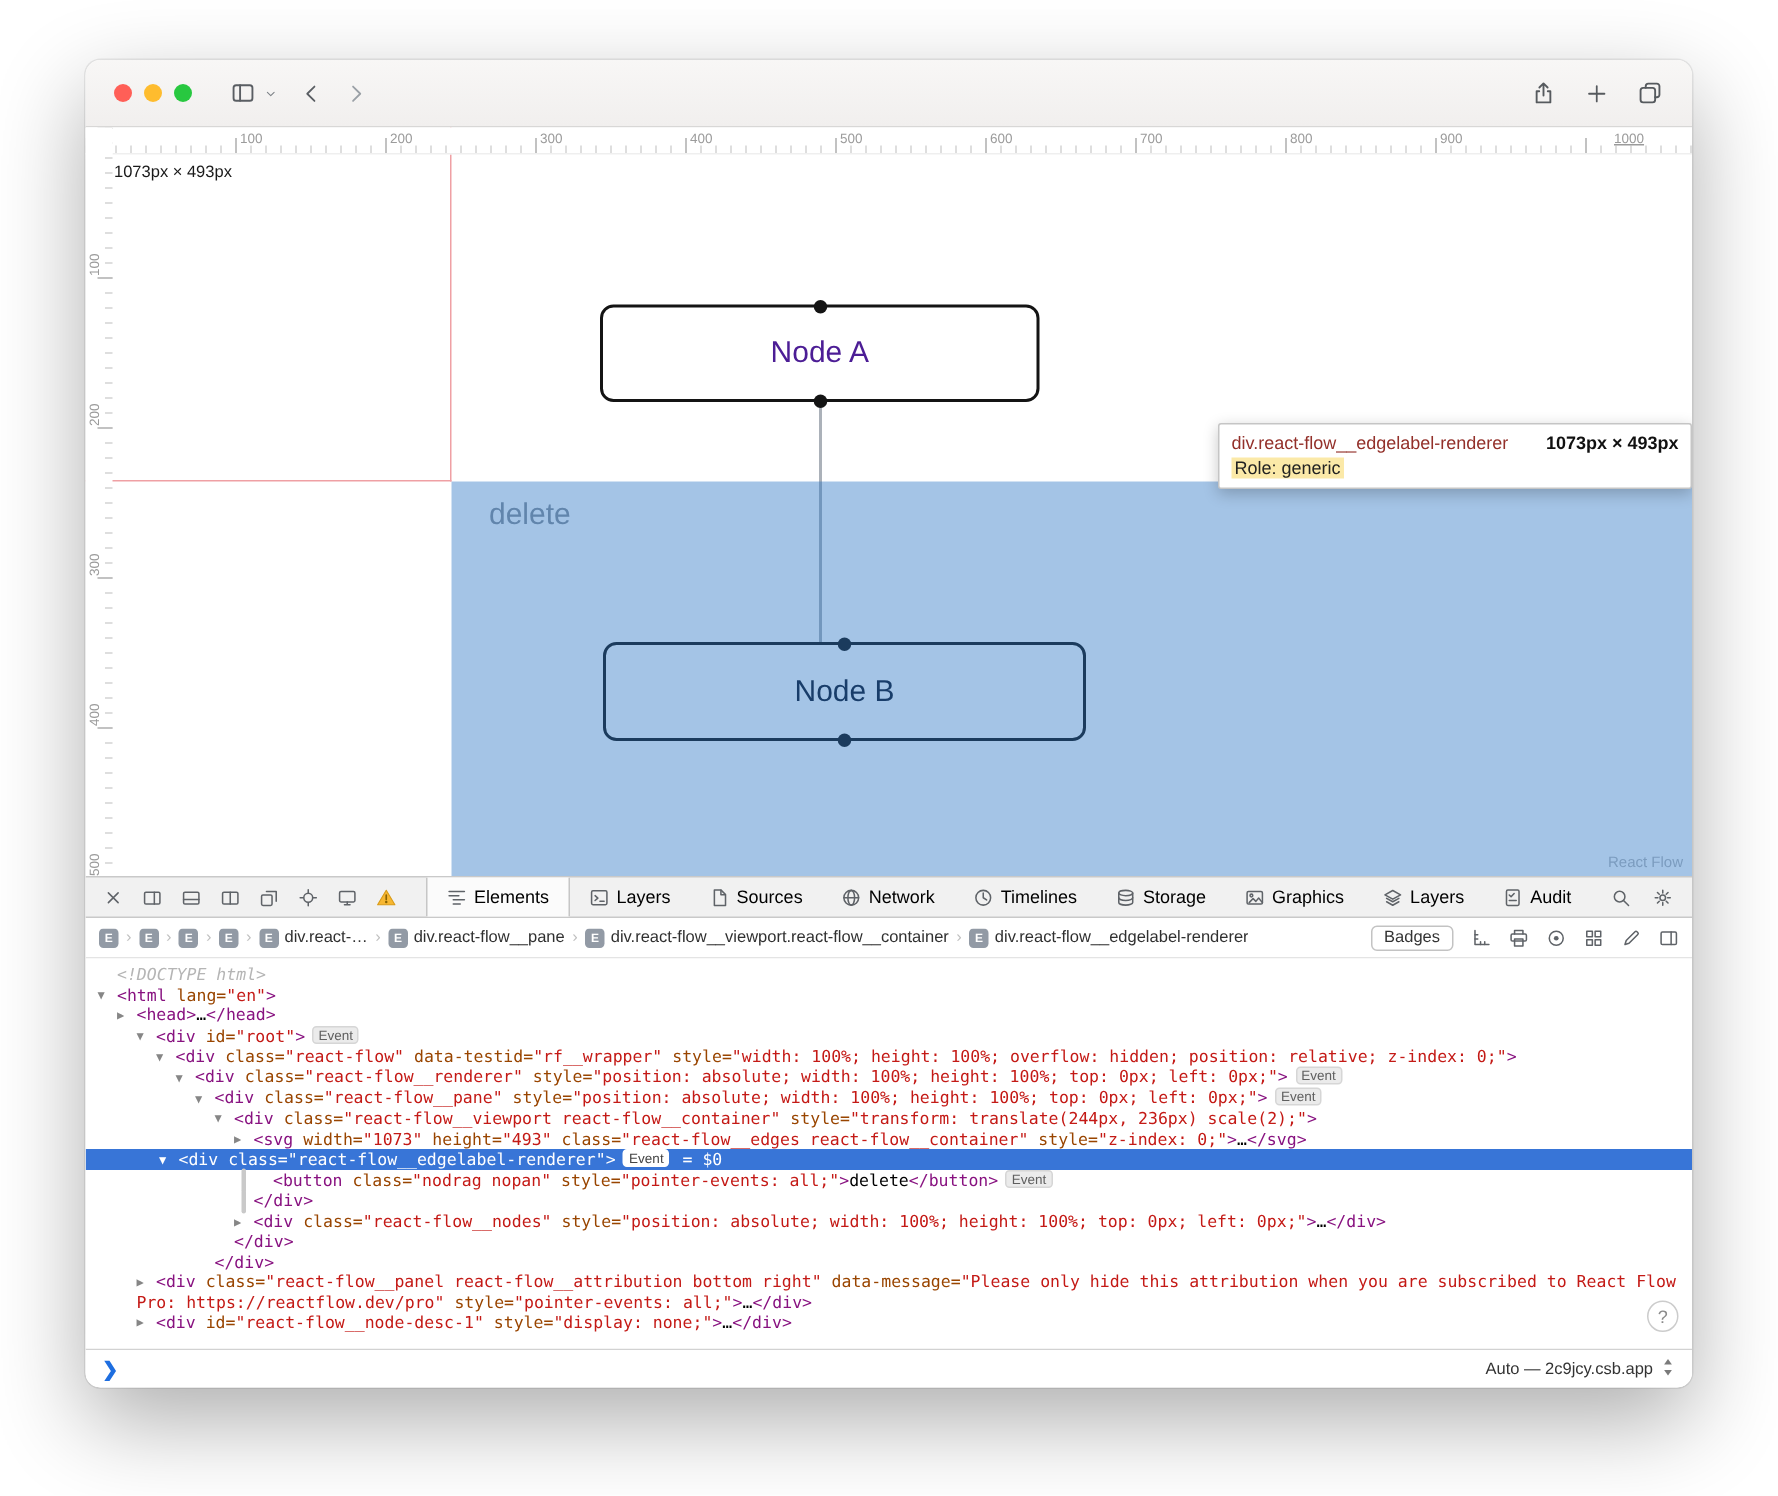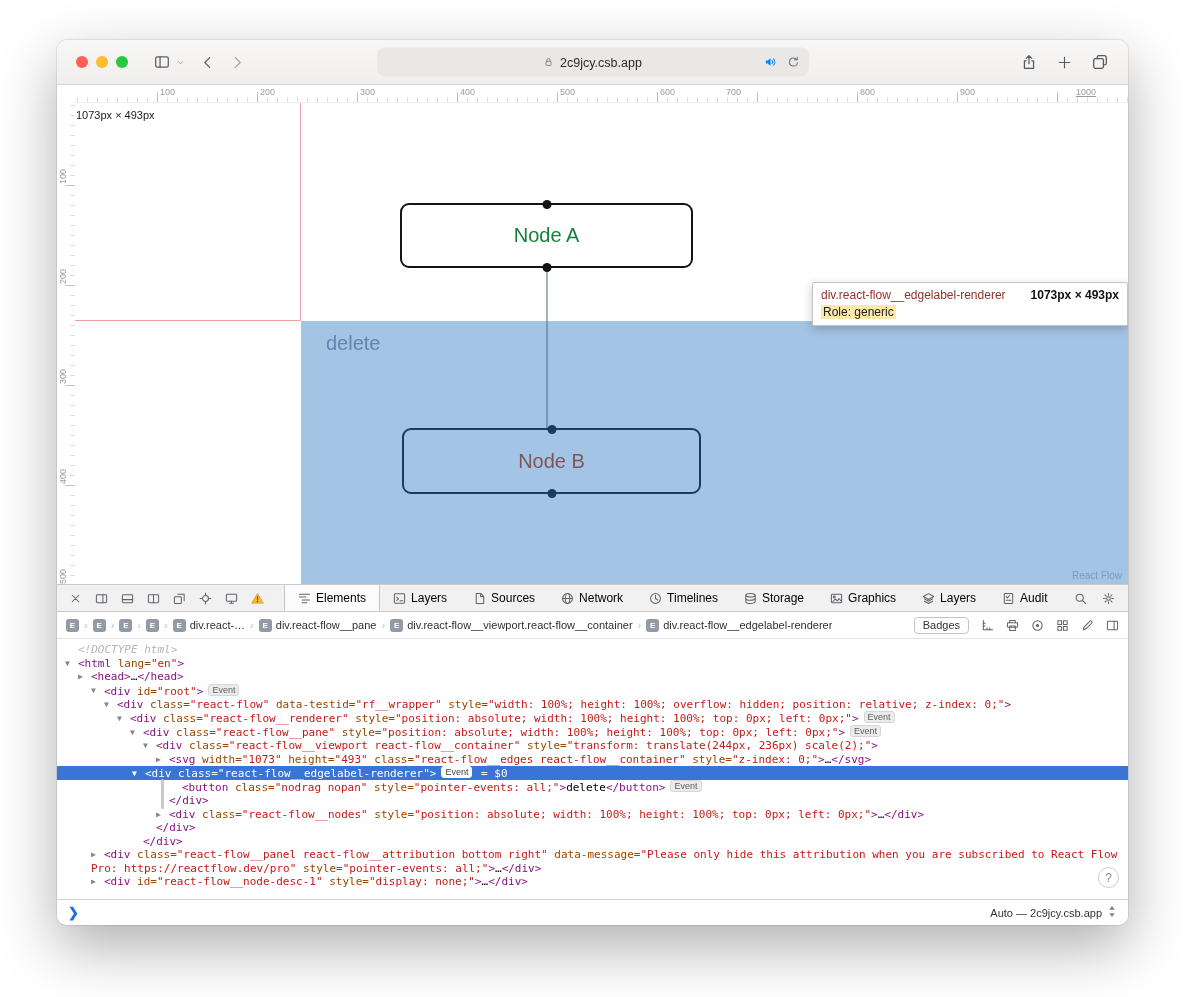--- a/index.html
+++ b/index.html
@@ -42,23 +42,23 @@
       repeating-linear-gradient(to bottom,#dedede 0 1px,transparent 1px 10px);
     background-size:10px 100%,5px 100%; background-position:100% 0,100% 0; background-repeat:no-repeat; }
   .ruler-corner { position:absolute; left:0; top:0; width:18px; height:18px; background:#fff; z-index:4; }
   .rt-num { position:absolute; top:2px; font-size:9px; color:#9b9b9b; }
   .rl-num { position:absolute; left:1px; font-size:9px; color:#9b9b9b; writing-mode:vertical-rl; transform:rotate(180deg); }
   .dims { position:absolute; left:19px; top:24px; font-size:11px; color:#1a1a1a; z-index:3; }
   .guide-v { position:absolute; left:243px; top:0; width:1px; height:236px; background:#efa0a4; z-index:2; }
   .guide-h { position:absolute; left:0; top:235px; width:244px; height:1px; background:#efa0a4; z-index:2; }
   .edge { position:absolute; left:489px; top:184px; width:2px; height:160px; background:#abb1b9; }
   .node { position:absolute; display:flex; align-items:center; justify-content:center;
-    background:#fff; border:2px solid #141414; border-radius:9px; font-size:20px; color:#15803d; z-index:1; }
+    background:#fff; border:2px solid #141414; border-radius:9px; font-size:20px; color:#4c1d95; z-index:1; }
   .node-a { left:343px; top:118px; width:293px; height:65px; }
-  .node-b { left:345px; top:343px; width:299px; height:66px; color:#c2410c; }
+  .node-b { left:345px; top:343px; width:322px; height:66px; color:#0f172a; }
   .handle { position:absolute; left:50%; transform:translateX(-50%); width:9px; height:9px; border-radius:50%; background:#141414; }
   .ht { top:-5.5px; } .hb { bottom:-5.5px; }
   .delete-btn { position:absolute; left:256px; top:245px; background:#fff; border-radius:5px;
     padding:2px 13px 4px; font-size:20px; color:#8c939c; z-index:1; }
   .attribution { position:absolute; right:6px; bottom:3px; font-size:10px; color:#b9babc; z-index:1; }
   .overlay { position:absolute; left:244px; top:236px; right:0; bottom:0; background:rgba(38,114,195,.42); z-index:4; }
   .tooltip { position:absolute; left:755px; top:197px; width:316px; background:#fff; border:1px solid #c5c5c5;
     box-shadow:0 3px 10px rgba(0,0,0,.22); padding:5px 8px 6px; z-index:8; font-size:12px; border-radius:2px; }
   .tt1 { display:flex; justify-content:space-between; gap:10px; white-space:nowrap; }
   .tt-sel { color:#93302a; } .tt-size { color:#111; font-weight:700; }
@@ -138,43 +138,20 @@
             <svg viewBox="0 0 14 14" width="15" height="15" fill="none" stroke="currentColor" stroke-width="1.1" stroke-linecap="round" stroke-linejoin="round">
               <path d="M9 2.5L4.5 7 9 11.5"></path>
             </svg>
           </span>
         <span class="ticon dim">
             <svg viewBox="0 0 14 14" width="15" height="15" fill="none" stroke="currentColor" stroke-width="1.1" stroke-linecap="round" stroke-linejoin="round">
               <path d="M5 2.5L9.5 7 5 11.5"></path>
             </svg>
           </span>
       </div>
-      <div class="urlbar">
-        <span class="lock">
-            <svg viewBox="0 0 14 14" width="11" height="11" fill="none" stroke="currentColor" stroke-width="1.1" stroke-linecap="round" stroke-linejoin="round">
-              <rect x="3.8" y="6.2" width="6.4" height="5.2" rx="1"></rect>
-              <path d="M5 6.2V4.6a2 2 0 014 0v1.6"></path>
-            </svg>
-          </span>
-        <span class="urltext">2c9jcy.csb.app</span>
-        <span class="url-right">
-          <span class="audio">
-              <svg viewBox="0 0 14 14" width="13" height="13" fill="none" stroke="currentColor" stroke-width="1.1" stroke-linecap="round" stroke-linejoin="round">
-                <path d="M2 5.3v3.4h2.2L7 11.2V2.8L4.2 5.3z" fill="currentColor" stroke="none"></path>
-                <path d="M8.6 5.2a2.6 2.6 0 010 3.6M10.3 3.6a5 5 0 010 6.8"></path>
-              </svg>
-            </span>
-          <span class="ticon">
-              <svg viewBox="0 0 14 14" width="13" height="13" fill="none" stroke="currentColor" stroke-width="1.1" stroke-linecap="round" stroke-linejoin="round">
-                <path d="M11.3 7.8A4.4 4.4 0 116.9 2.6c1.6 0 3 .8 3.8 2"></path>
-                <path d="M11 1.6v3H8"></path>
-              </svg>
-            </span>
-        </span>
-      </div>
       <div class="tright">
         <span class="ticon">
             <svg viewBox="0 0 14 14" width="16" height="16" fill="none" stroke="currentColor" stroke-width="1.1" stroke-linecap="round" stroke-linejoin="round">
               <path d="M4.5 6H3v6.5h8V6H9.5"></path>
               <path d="M7 1.5v7M4.6 3.8L7 1.4l2.4 2.4"></path>
             </svg>
           </span>
         <span class="ticon">
             <svg viewBox="0 0 14 14" width="15" height="15" fill="none" stroke="currentColor" stroke-width="1.1" stroke-linecap="round" stroke-linejoin="round">
               <path d="M7 2.2v9.6M2.2 7h9.6"></path>
@@ -190,21 +167,21 @@
     </div>
 
     <div class="viewport">
       <div class="ruler-top">
           <span class="rt-num" style="left: 103px;">100</span>
           <span class="rt-num" style="left: 203px;">200</span>
           <span class="rt-num" style="left: 303px;">300</span>
           <span class="rt-num" style="left: 403px;">400</span>
           <span class="rt-num" style="left: 503px;">500</span>
           <span class="rt-num" style="left: 603px;">600</span>
-          <span class="rt-num" style="left: 669px;">700</span>
+          <span class="rt-num" style="left: 703px;">700</span>
           <span class="rt-num" style="left: 803px;">800</span>
           <span class="rt-num" style="left: 903px;">900</span>
           <span class="rt-num" style="left: 1019px; text-decoration: underline;">1000</span>
         </div>
       <div class="ruler-left">
           <span class="rl-num" style="top: 84px;">100</span>
           <span class="rl-num" style="top: 184px;">200</span>
           <span class="rl-num" style="top: 284px;">300</span>
           <span class="rl-num" style="top: 384px;">400</span>
           <span class="rl-num" style="top: 484px;">500</span>
@@ -475,21 +452,21 @@
         <div class="help-btn">?</div>
       <div class="dom-line" style="padding-left: 8px;"><span class="arrow"></span><span class="s-g">&lt;!DOCTYPE html&gt;</span></div>
           <div class="dom-line" style="padding-left: 8px;"><span class="arrow">▼</span><span class="s-t">&lt;html</span><span class="s-a"> lang=</span><span class="s-v">"en"</span><span class="s-t">&gt;</span></div>
           <div class="dom-line" style="padding-left: 21px;"><span class="arrow">▶</span><span class="s-t">&lt;head&gt;</span><span class="s-x">…</span><span class="s-t">&lt;/head&gt;</span></div>
           <div class="dom-line" style="padding-left: 34px;"><span class="arrow">▼</span><span class="s-t">&lt;div</span><span class="s-a"> id=</span><span class="s-v">"root"</span><span class="s-t">&gt;</span><span class="ev-badge">Event</span></div>
           <div class="dom-line" style="padding-left: 47px;"><span class="arrow">▼</span><span class="s-t">&lt;div</span><span class="s-a"> class=</span><span class="s-v">"react-flow"</span><span class="s-a"> data-testid=</span><span class="s-v">"rf__wrapper"</span><span class="s-a"> style=</span><span class="s-v">"width: 100%; height: 100%; overflow: hidden; position: relative; z-index: 0;"</span><span class="s-t">&gt;</span></div>
           <div class="dom-line" style="padding-left: 60px;"><span class="arrow">▼</span><span class="s-t">&lt;div</span><span class="s-a"> class=</span><span class="s-v">"react-flow__renderer"</span><span class="s-a"> style=</span><span class="s-v">"position: absolute; width: 100%; height: 100%; top: 0px; left: 0px;"</span><span class="s-t">&gt;</span><span class="ev-badge">Event</span></div>
           <div class="dom-line" style="padding-left: 73px;"><span class="arrow">▼</span><span class="s-t">&lt;div</span><span class="s-a"> class=</span><span class="s-v">"react-flow__pane"</span><span class="s-a"> style=</span><span class="s-v">"position: absolute; width: 100%; height: 100%; top: 0px; left: 0px;"</span><span class="s-t">&gt;</span><span class="ev-badge">Event</span></div>
           <div class="dom-line" style="padding-left: 86px;"><span class="arrow">▼</span><span class="s-t">&lt;div</span><span class="s-a"> class=</span><span class="s-v">"react-flow__viewport react-flow__container"</span><span class="s-a"> style=</span><span class="s-v">"transform: translate(244px, 236px) scale(2);"</span><span class="s-t">&gt;</span></div>
           <div class="dom-line" style="padding-left: 99px;"><span class="arrow">▶</span><span class="s-t">&lt;svg</span><span class="s-a"> width=</span><span class="s-v">"1073"</span><span class="s-a"> height=</span><span class="s-v">"493"</span><span class="s-a"> class=</span><span class="s-v">"react-flow__edges react-flow__container"</span><span class="s-a"> style=</span><span class="s-v">"z-index: 0;"</span><span class="s-t">&gt;</span><span class="s-x">…</span><span class="s-t">&lt;/svg&gt;</span></div>
-          <div class="dom-line sel" style="padding-left: 75px;"><span class="arrow">▼</span><span class="s-t">&lt;div</span><span class="s-a"> class=</span><span class="s-v">"react-flow__edgelabel-renderer"</span><span class="s-t">&gt;</span><span class="ev-badge">Event</span><span class="s-e"> = $0</span></div>
+          <div class="dom-line sel" style="padding-left: 49px;"><span class="arrow">▼</span><span class="s-t">&lt;div</span><span class="s-a"> class=</span><span class="s-v">"react-flow__edgelabel-renderer"</span><span class="s-t">&gt;</span><span class="ev-badge">Event</span><span class="s-e"> = $0</span></div>
           <div class="dom-line gbar" style="padding-left: 112px;"><span class="arrow"></span><span class="s-t">&lt;button</span><span class="s-a"> class=</span><span class="s-v">"nodrag nopan"</span><span class="s-a"> style=</span><span class="s-v">"pointer-events: all;"</span><span class="s-t">&gt;</span><span class="s-x">delete</span><span class="s-t">&lt;/button&gt;</span><span class="ev-badge">Event</span></div>
           <div class="dom-line gbar" style="padding-left: 99px;"><span class="arrow"></span><span class="s-t">&lt;/div&gt;</span></div>
           <div class="dom-line" style="padding-left: 99px;"><span class="arrow">▶</span><span class="s-t">&lt;div</span><span class="s-a"> class=</span><span class="s-v">"react-flow__nodes"</span><span class="s-a"> style=</span><span class="s-v">"position: absolute; width: 100%; height: 100%; top: 0px; left: 0px;"</span><span class="s-t">&gt;</span><span class="s-x">…</span><span class="s-t">&lt;/div&gt;</span></div>
           <div class="dom-line" style="padding-left: 86px;"><span class="arrow"></span><span class="s-t">&lt;/div&gt;</span></div>
           <div class="dom-line" style="padding-left: 73px;"><span class="arrow"></span><span class="s-t">&lt;/div&gt;</span></div>
           <div class="dom-line" style="padding-left: 34px;"><span class="arrow">▶</span><span class="s-t">&lt;div</span><span class="s-a"> class=</span><span class="s-v">"react-flow__panel react-flow__attribution bottom right"</span><span class="s-a"> data-message=</span><span class="s-v">"Please only hide this attribution when you are subscribed to React Flow Pro: https://reactflow.dev/pro"</span><span class="s-a"> style=</span><span class="s-v">"pointer-events: all;"</span><span class="s-t">&gt;</span><span class="s-x">…</span><span class="s-t">&lt;/div&gt;</span></div>
           <div class="dom-line" style="padding-left: 34px;"><span class="arrow">▶</span><span class="s-t">&lt;div</span><span class="s-a"> id=</span><span class="s-v">"react-flow__node-desc-1"</span><span class="s-a"> style=</span><span class="s-v">"display: none;"</span><span class="s-t">&gt;</span><span class="s-x">…</span><span class="s-t">&lt;/div&gt;</span></div>
         </div>
       <div class="statusbar">
         <span class="prompt">❯</span>

